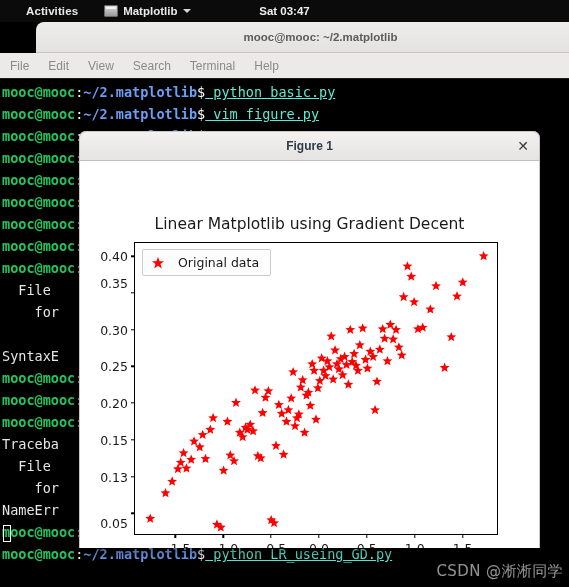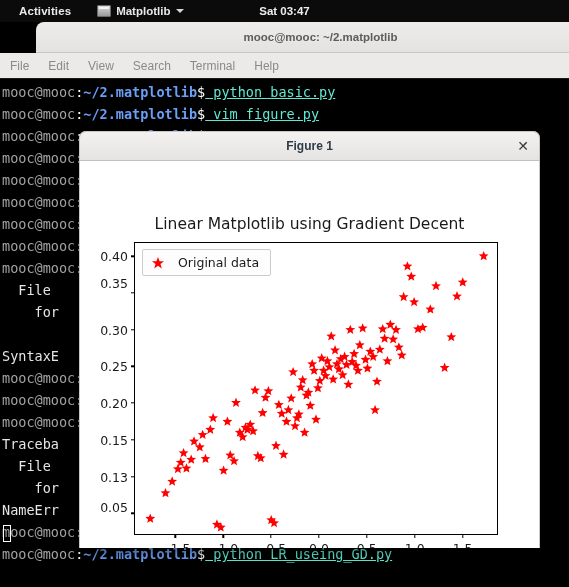--- a/index.html
+++ b/index.html
@@ -23,21 +23,21 @@
     width: 569px; height: 22px;
     background: #0b0b0b;
     display: flex;
     align-items: center;
     z-index: 40;
   }
   .tb-activities {
     color: #e8e8e8;
     font-size: 11.5px;
     font-weight: 700;
-    margin-left: 19px;
+    margin-left: 26px;
     letter-spacing: .1px;
   }
   .tb-app {
     display: flex;
     align-items: center;
     gap: 5px;
     margin-left: 26px;
   }
   .tb-appicon {
     width: 12px; height: 10px;
@@ -121,21 +121,21 @@
     background: #000000;
     font-family: "DejaVu Sans Mono", "Liberation Mono", monospace;
     font-size: 13.5px;
     line-height: 22px;
     overflow: hidden;
     padding-top: 2px;
     box-sizing: border-box;
     white-space: pre;
   }
   .tline { height: 22px; padding-left: 2px; }
-  .t-user { color: #a3a3a3; font-weight: 400; }
+  .t-user { color: #22c55e; font-weight: 700; }
   .t-colon { color: #ffffff; }
   .t-path { color: #6b9ef5; font-weight: 700; }
   .t-dollar { color: #ffffff; }
   .t-cmd { color: #5eead4; text-decoration: underline; }
   .t-plain { color: #e6e6e6; }
   #term-cursor {
     position: absolute;
     left: 3px;
     top: 503px;
     width: 8px;
@@ -316,20 +316,21 @@
         <div class="menu-item">Search</div>
         <div class="menu-item">Terminal</div>
         <div class="menu-item">Help</div>
       </div>
 
     <div id="term-body"><div class="tline"><span class="t-user">mooc@mooc</span><span class="t-colon">:</span><span class="t-path">~/2.matplotlib</span><span class="t-dollar">$</span><span class="t-cmd"> python basic.py</span></div><div class="tline"><span class="t-user">mooc@mooc</span><span class="t-colon">:</span><span class="t-path">~/2.matplotlib</span><span class="t-dollar">$</span><span class="t-cmd"> vim figure.py</span></div><div class="tline"><span class="t-user">mooc@mooc</span><span class="t-colon">:</span><span class="t-path">~/2.matplotlib</span><span class="t-dollar">$</span><span class="t-cmd"></span></div><div class="tline"><span class="t-user">mooc@mooc</span><span class="t-colon">:</span><span class="t-path">~/2.matplotlib</span><span class="t-dollar">$</span><span class="t-cmd"></span></div><div class="tline"><span class="t-user">mooc@mooc</span><span class="t-colon">:</span><span class="t-path">~/2.matplotlib</span><span class="t-dollar">$</span><span class="t-cmd"></span></div><div class="tline"><span class="t-user">mooc@mooc</span><span class="t-colon">:</span><span class="t-path">~/2.matplotlib</span><span class="t-dollar">$</span><span class="t-cmd"></span></div><div class="tline"><span class="t-user">mooc@mooc</span><span class="t-colon">:</span><span class="t-path">~/2.matplotlib</span><span class="t-dollar">$</span><span class="t-cmd"></span></div><div class="tline"><span class="t-user">mooc@mooc</span><span class="t-colon">:</span><span class="t-path">~/2.matplotlib</span><span class="t-dollar">$</span><span class="t-cmd"></span></div><div class="tline"><span class="t-user">mooc@mooc</span><span class="t-colon">:</span><span class="t-path">~/2.matplotlib</span><span class="t-dollar">$</span><span class="t-cmd"></span></div><div class="tline"><span class="t-plain">  File</span></div><div class="tline"><span class="t-plain">    for</span></div><div class="tline"><span class="t-plain"></span></div><div class="tline"><span class="t-plain">SyntaxE</span></div><div class="tline"><span class="t-user">mooc@mooc</span><span class="t-colon">:</span><span class="t-path">~/2.matplotlib</span><span class="t-dollar">$</span><span class="t-cmd"></span></div><div class="tline"><span class="t-user">mooc@mooc</span><span class="t-colon">:</span><span class="t-path">~/2.matplotlib</span><span class="t-dollar">$</span><span class="t-cmd"></span></div><div class="tline"><span class="t-user">mooc@mooc</span><span class="t-colon">:</span><span class="t-path">~/2.matplotlib</span><span class="t-dollar">$</span><span class="t-cmd"></span></div><div class="tline"><span class="t-plain">Traceba</span></div><div class="tline"><span class="t-plain">  File</span></div><div class="tline"><span class="t-plain">    for</span></div><div class="tline"><span class="t-plain">NameErr</span></div><div class="tline"><span class="t-user">mooc@mooc</span><span class="t-colon">:</span><span class="t-path">~/2.matplotlib</span><span class="t-dollar">$</span><span class="t-cmd"></span></div><div class="tline"><span class="t-user">mooc@mooc</span><span class="t-colon">:</span><span class="t-path">~/2.matplotlib</span><span class="t-dollar">$</span><span class="t-cmd"> python LR_useing_GD.py</span></div></div>
 
     <div id="term-cursor"></div>
   </div>
 
+  <div id="watermark">CSDN @淅淅同学</div>
 
   <div id="figure-window">
     <div id="fig-titlebar">
       <div id="fig-title">Figure 1</div>
       <div id="fig-close">✕</div>
     </div>
 
     <div id="fig-canvas">
       <div id="chart-title">Linear Matplotlib using Gradient Decent</div>
 
@@ -443,21 +444,21 @@
             <polygon points="329.52,34.45 330.86,37.80 334.46,38.05 331.69,40.36 332.57,43.86 329.52,41.94 326.46,43.86 327.34,40.36 324.57,38.05 328.17,37.80" fill="#ff0000"></polygon>
             <polygon points="350.59,8.02 351.93,11.37 355.53,11.61 352.77,13.93 353.65,17.42 350.59,15.51 347.53,17.42 348.41,13.93 345.64,11.61 349.24,11.37" fill="#ff0000"></polygon>
           </svg>
 
         <div id="legend-box">
           <svg width="14" height="14" viewBox="0 0 14 14">
             <polygon points="7,1 8.6,5.2 13,5.2 9.5,8 10.8,12.4 7,9.8 3.2,12.4 4.5,8 1,5.2 5.4,5.2" fill="#ff0000"></polygon>
           </svg>
           <span id="legend-label">Original data</span>
         </div>
-      <div class="ytick-label" style="top: 264px;">0.05</div>
+      <div class="ytick-label" style="top: 280px;">0.05</div>
           <div class="ytick-mark" style="top: 270.236px;"></div>
           <div class="ytick-label" style="top: 233.519px;">0.13</div>
           <div class="ytick-mark" style="top: 233.519px;"></div>
           <div class="ytick-label" style="top: 196.802px;">0.15</div>
           <div class="ytick-mark" style="top: 196.802px;"></div>
           <div class="ytick-label" style="top: 160.085px;">0.20</div>
           <div class="ytick-mark" style="top: 160.085px;"></div>
           <div class="ytick-label" style="top: 123.368px;">0.25</div>
           <div class="ytick-mark" style="top: 123.368px;"></div>
           <div class="ytick-label" style="top: 86.6516px;">0.30</div>

